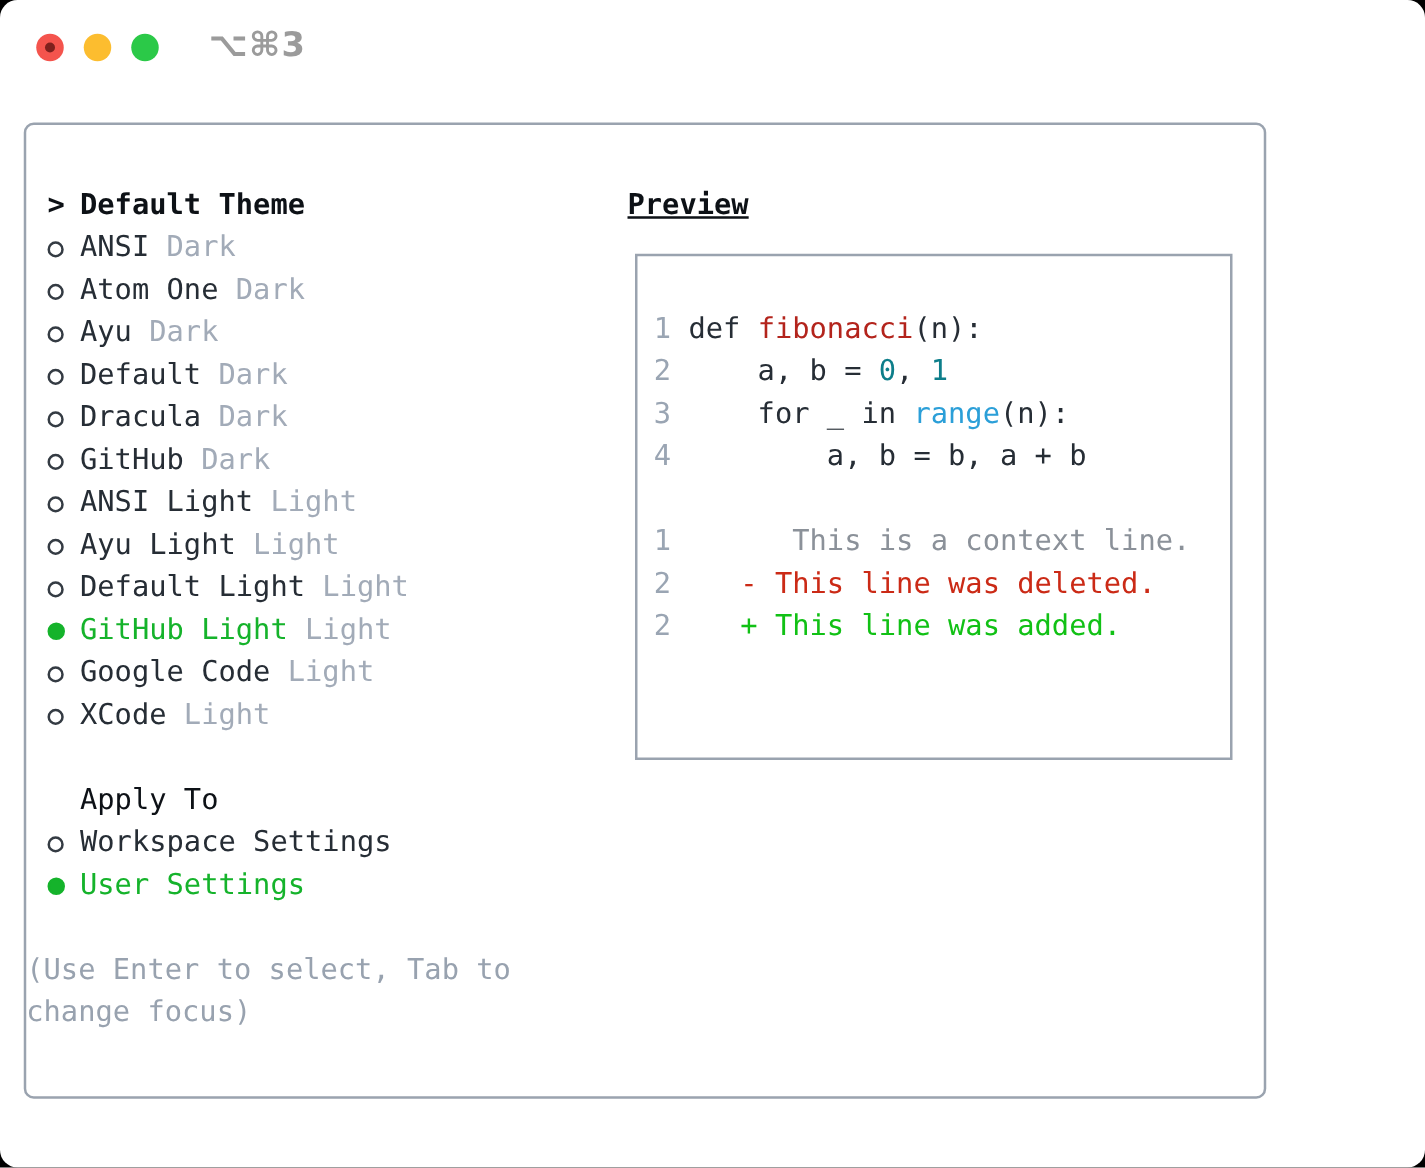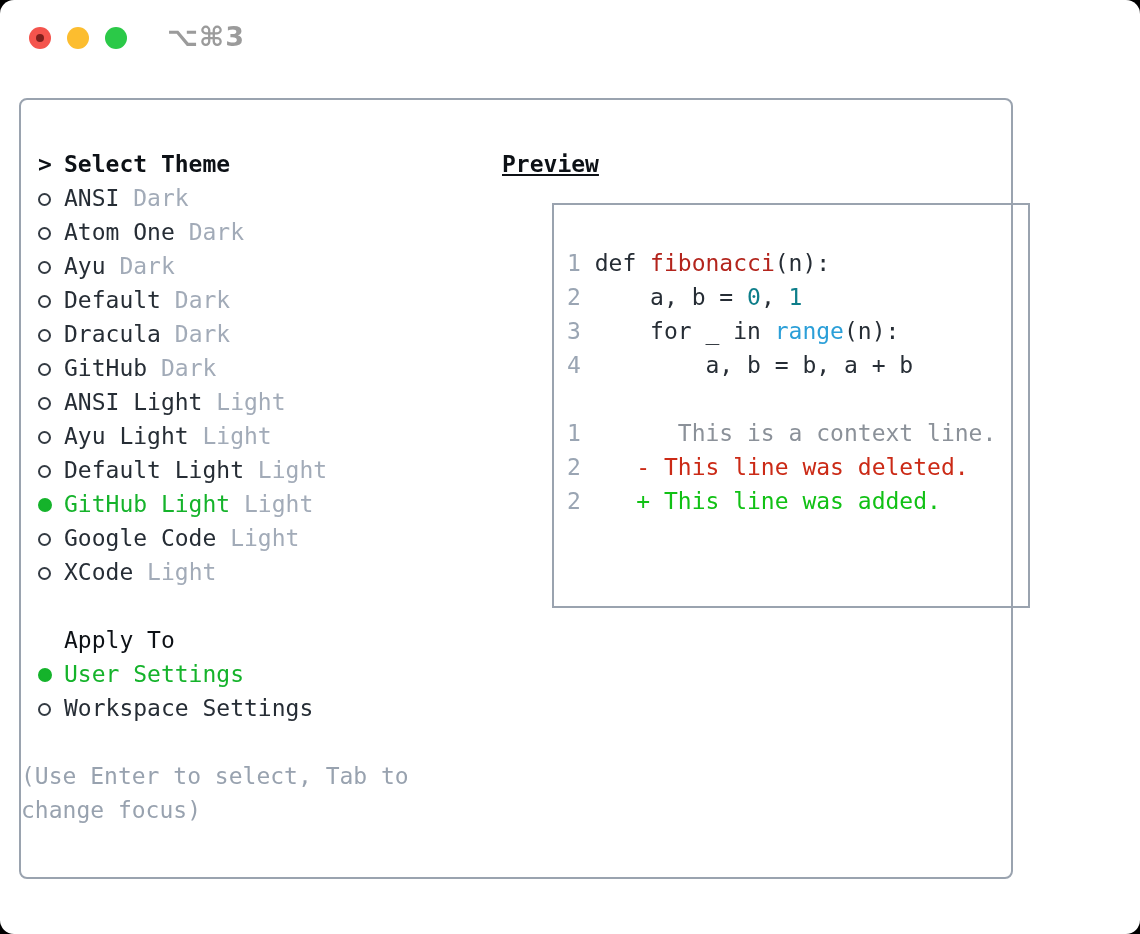--- a/index.html
+++ b/index.html
@@ -42,21 +42,21 @@
   .apply-row.selected .name{color:var(--selected-green);}
   .variant{color:var(--variant);margin-left:1ch;}
   .spacer{height:34px;}
   .apply-hdr{height:34px;display:flex;align-items:center;padding-left:43px;font-weight:normal;color:var(--heading);}
   .hint{color:var(--muted);white-space:pre-line;}
   
   .preview-hdr{position:absolute;left:481px;top:47px;height:34px;display:flex;align-items:center;font-weight:bold;color:var(--heading);text-decoration:underline;}
   .preview-box{
     position:absolute;left:487px;top:103px;width:478px;height:405px;
     box-sizing:border-box;border:2px solid var(--border);
-    padding:41px 0 0 13px;overflow:hidden;margin-left:44px;
+    padding:41px 0 0 13px;overflow:hidden;
   }
   .code-line{height:34px;white-space:pre;}
   .lineno{color:var(--lineno);}
   .seg-plain{color:var(--text);}
   .seg-function{color:var(--function-red);}
   .seg-number{color:var(--number-teal);}
   .seg-builtin{color:var(--builtin-blue);}
   .seg-context{color:var(--context-gray);}
   .seg-deleted{color:var(--deleted-red);}
   .seg-added{color:var(--added-green);}
@@ -71,21 +71,21 @@
     <button class="tl tl-yellow"></button>
     <button class="tl tl-green"></button>
     <span class="win-title">⌥⌘3</span>
   </div>
 
   <div class="panel">
 
     <div class="left-col">
       <div class="row">
         <span class="prompt">&gt;</span>
-        <span class="hdr-text">Select Theme</span>
+        <span class="hdr-text">Default Theme</span>
       </div>
 
       <div id="theme-list">
           <div class="row theme-row"><span class="gutter"><span class="circle"></span></span><span class="name">ANSI</span><span class="variant">Dark</span></div>
           <div class="row theme-row"><span class="gutter"><span class="circle"></span></span><span class="name">Atom One</span><span class="variant">Dark</span></div>
           <div class="row theme-row"><span class="gutter"><span class="circle"></span></span><span class="name">Ayu</span><span class="variant">Dark</span></div>
           <div class="row theme-row"><span class="gutter"><span class="circle"></span></span><span class="name">Default</span><span class="variant">Dark</span></div>
           <div class="row theme-row"><span class="gutter"><span class="circle"></span></span><span class="name">Dracula</span><span class="variant">Dark</span></div>
           <div class="row theme-row"><span class="gutter"><span class="circle"></span></span><span class="name">GitHub</span><span class="variant">Dark</span></div>
           <div class="row theme-row"><span class="gutter"><span class="circle"></span></span><span class="name">ANSI Light</span><span class="variant">Light</span></div>
@@ -93,22 +93,22 @@
           <div class="row theme-row"><span class="gutter"><span class="circle"></span></span><span class="name">Default Light</span><span class="variant">Light</span></div>
           <div class="row theme-row selected"><span class="gutter"><span class="circle filled"></span></span><span class="name">GitHub Light</span><span class="variant">Light</span></div>
           <div class="row theme-row"><span class="gutter"><span class="circle"></span></span><span class="name">Google Code</span><span class="variant">Light</span></div>
           <div class="row theme-row"><span class="gutter"><span class="circle"></span></span><span class="name">XCode</span><span class="variant">Light</span></div>
         </div>
 
       <div class="spacer"></div>
 
       <div class="apply-hdr">Apply To</div>
       <div id="apply-list">
+          <div class="row apply-row"><span class="gutter"><span class="circle"></span></span><span class="name">Workspace Settings</span></div>
           <div class="row apply-row selected"><span class="gutter"><span class="circle filled"></span></span><span class="name">User Settings</span></div>
-          <div class="row apply-row"><span class="gutter"><span class="circle"></span></span><span class="name">Workspace Settings</span></div>
         </div>
 
       <div class="spacer"></div>
 
       <div class="hint">(Use Enter to select, Tab to
 change focus)</div>
     </div>
 
     <div class="preview-hdr">Preview</div>
     <div class="preview-box" id="preview-code">

